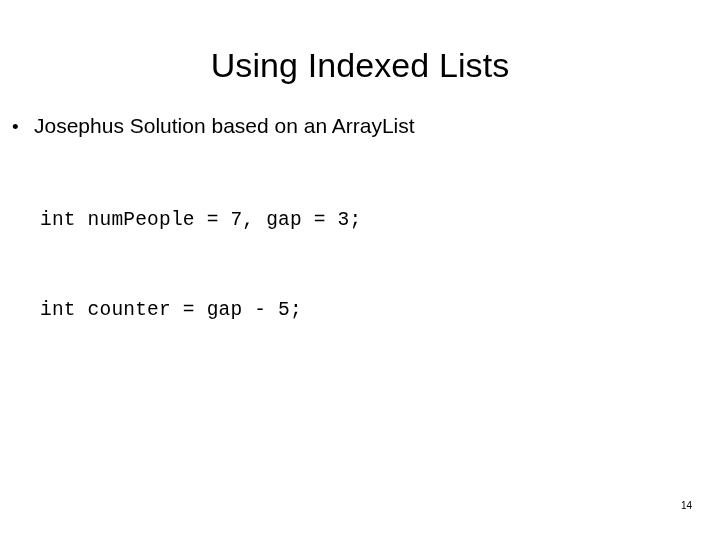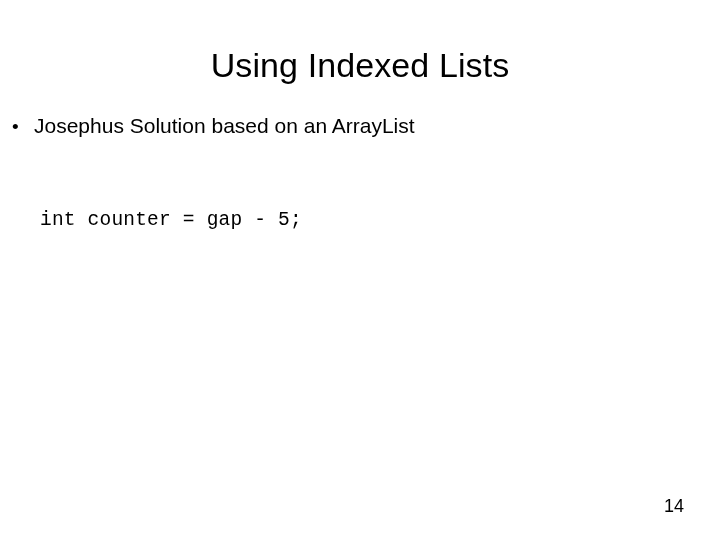--- a/index.html
+++ b/index.html
@@ -70,43 +70,44 @@
     color: #000000;
     white-space: pre;
     letter-spacing: 0.2px;
   }
   .code-line {
     white-space: pre;
     height: 30px;
   }
   .page-number {
     position: absolute;
-    right: 36px;
+    right: 28px;
     bottom: 26px;
     font-family: "Liberation Sans", sans-serif;
-    font-size: 18px;
+    font-size: 10px;
     line-height: 16px;
     color: #000000;
   }
 </style>
 </head>
 <body>
 
 <div class="slide">
 
   <div class="slide-title">Using Indexed Lists</div>
 
   <div class="body-area">
 
     <div class="bullet-row">
       <span class="bullet-marker">•</span>
       <span class="bullet-text">Josephus Solution based on an ArrayList</span>
     </div>
 
     <div class="code-block">
+      <div class="code-line">int numPeople = 7, gap = 3;</div>
       <div class="code-line">int counter = gap - 5;</div>
       
       
       
       
       
       
       
       
     </div>

